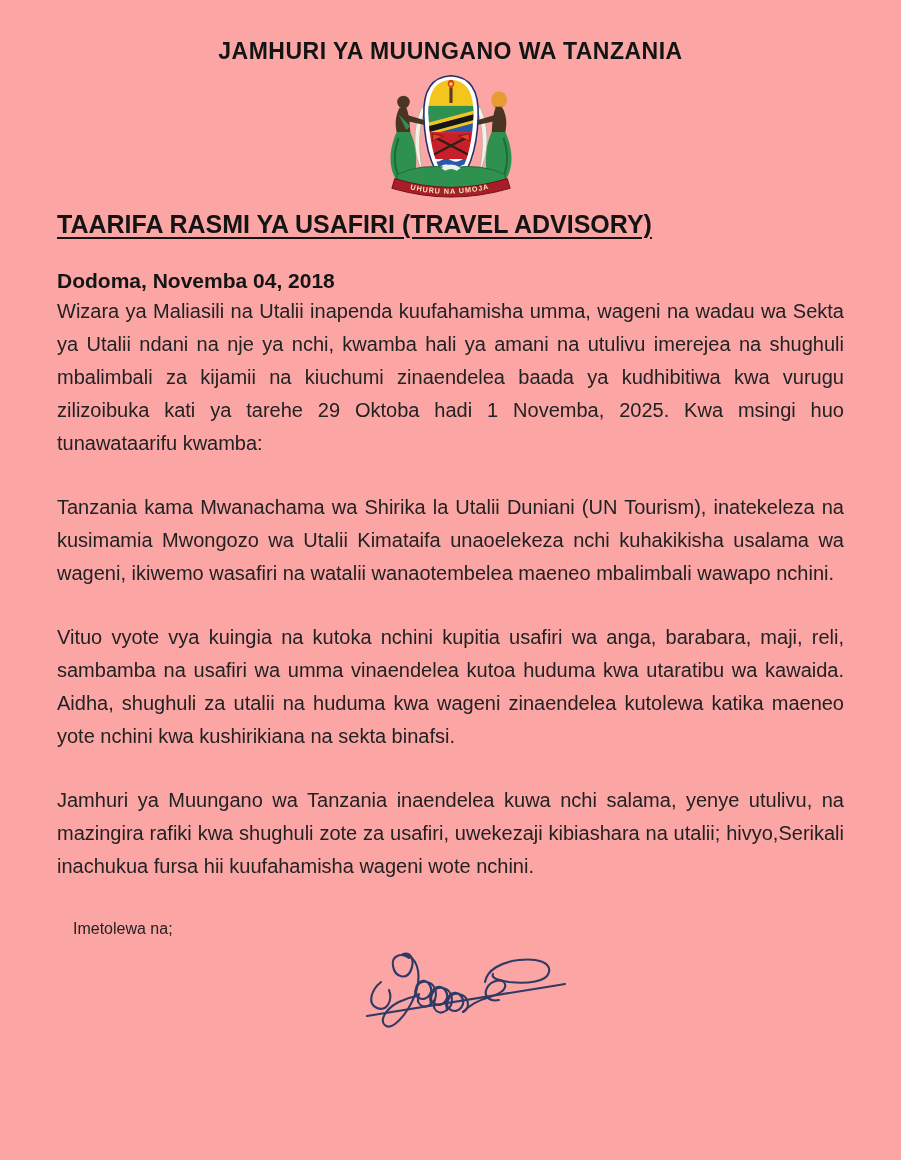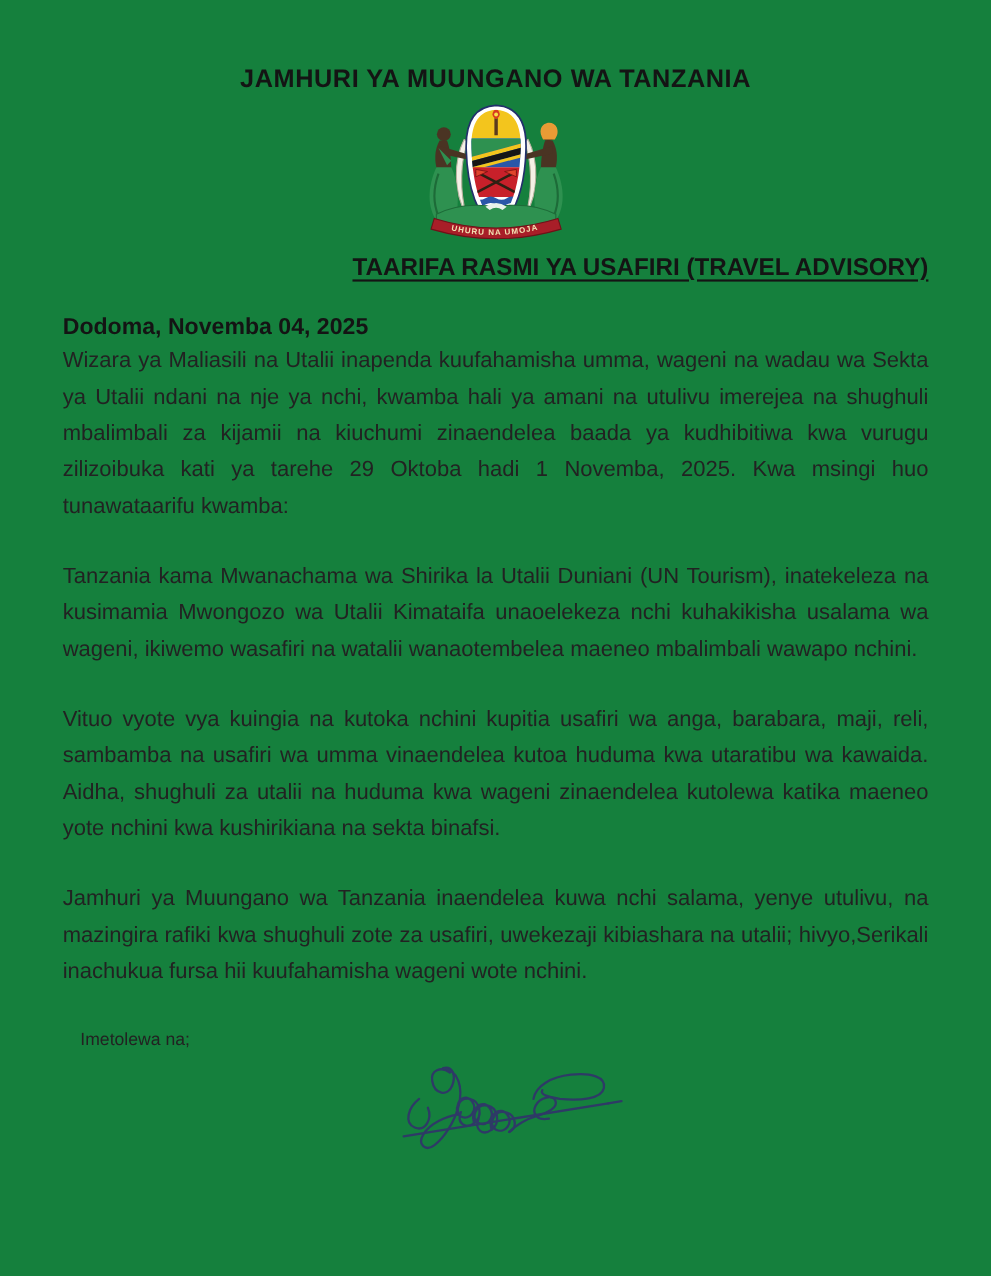--- a/index.html
+++ b/index.html
@@ -1,42 +1,42 @@
 <!DOCTYPE html>
 <html><head>
 <meta charset="utf-8">
 <style>
   html,body{margin:0;padding:0;background:#e9e9e9;}
   .page{
     position:relative;
     width:901px;height:1160px;
     margin:0 auto;
-    background:#15803d;
+    background:#fca5a5;
     box-sizing:border-box;
-    padding:56px 57px 30px 57px;
+    padding:36px 57px 30px 57px;
     font-family:"Liberation Sans","DejaVu Sans",sans-serif;
     color:#1c1c1c;
     overflow:hidden;
   }
   .hdr{
     text-align:center;
     font-size:23px;
     font-weight:bold;
     letter-spacing:.5px;
     line-height:30px;
     color:#141414;
   }
   .emblem-wrap{
     text-align:center;
     margin-top:4px;
     line-height:0;
   }
   .doc-title{
-    text-align:right;
-    font-size:22px;
+    text-align:left;
+    font-size:25px;
     font-weight:bold;
     margin-top:12px;
     color:#141414;
   }
   .doc-title span{
     text-decoration:underline;
     text-decoration-thickness:2px;
     text-underline-offset:4px;
   }
   .dateline{
@@ -140,21 +140,21 @@
       <text font-family="Liberation Sans, sans-serif" font-size="7.5" font-weight="bold" fill="#f2e3b3" letter-spacing="1">
         <textPath href="#ribbonTextPath" startOffset="8">UHURU NA UMOJA</textPath>
       </text>
     </svg>
   </div>
 
   <div class="doc-title">
     <span>TAARIFA RASMI YA USAFIRI (TRAVEL ADVISORY)</span>
   </div>
 
-  <div class="dateline">Dodoma, Novemba 04, 2025</div>
+  <div class="dateline">Dodoma, Novemba 04, 2018</div>
 
   <div class="body-text">
     <p>Wizara ya Maliasili na Utalii inapenda kuufahamisha umma, wageni na wadau wa Sekta ya Utalii ndani na nje ya nchi, kwamba hali ya amani na utulivu imerejea na shughuli mbalimbali za kijamii na kiuchumi zinaendelea baada ya kudhibitiwa kwa vurugu zilizoibuka kati ya tarehe 29 Oktoba hadi 1 Novemba, 2025. Kwa msingi huo tunawataarifu kwamba:</p>
     <p>Tanzania kama Mwanachama wa Shirika la Utalii Duniani (UN Tourism), inatekeleza na kusimamia Mwongozo wa Utalii Kimataifa unaoelekeza nchi kuhakikisha usalama wa wageni, ikiwemo wasafiri na watalii wanaotembelea maeneo mbalimbali wawapo nchini.</p>
     <p>Vituo vyote vya kuingia na kutoka nchini kupitia usafiri wa anga, barabara, maji, reli, sambamba na usafiri wa umma vinaendelea kutoa huduma kwa utaratibu wa kawaida. Aidha, shughuli za utalii na huduma kwa wageni zinaendelea kutolewa katika maeneo yote nchini kwa kushirikiana na sekta binafsi.</p>
     <p>Jamhuri ya Muungano wa Tanzania inaendelea kuwa nchi salama, yenye utulivu, na mazingira rafiki kwa shughuli zote za usafiri, uwekezaji kibiashara na utalii; hivyo,Serikali inachukua fursa hii kuufahamisha wageni wote nchini.</p>
   </div>
 
   <div class="issued">Imetolewa na;</div>
 

